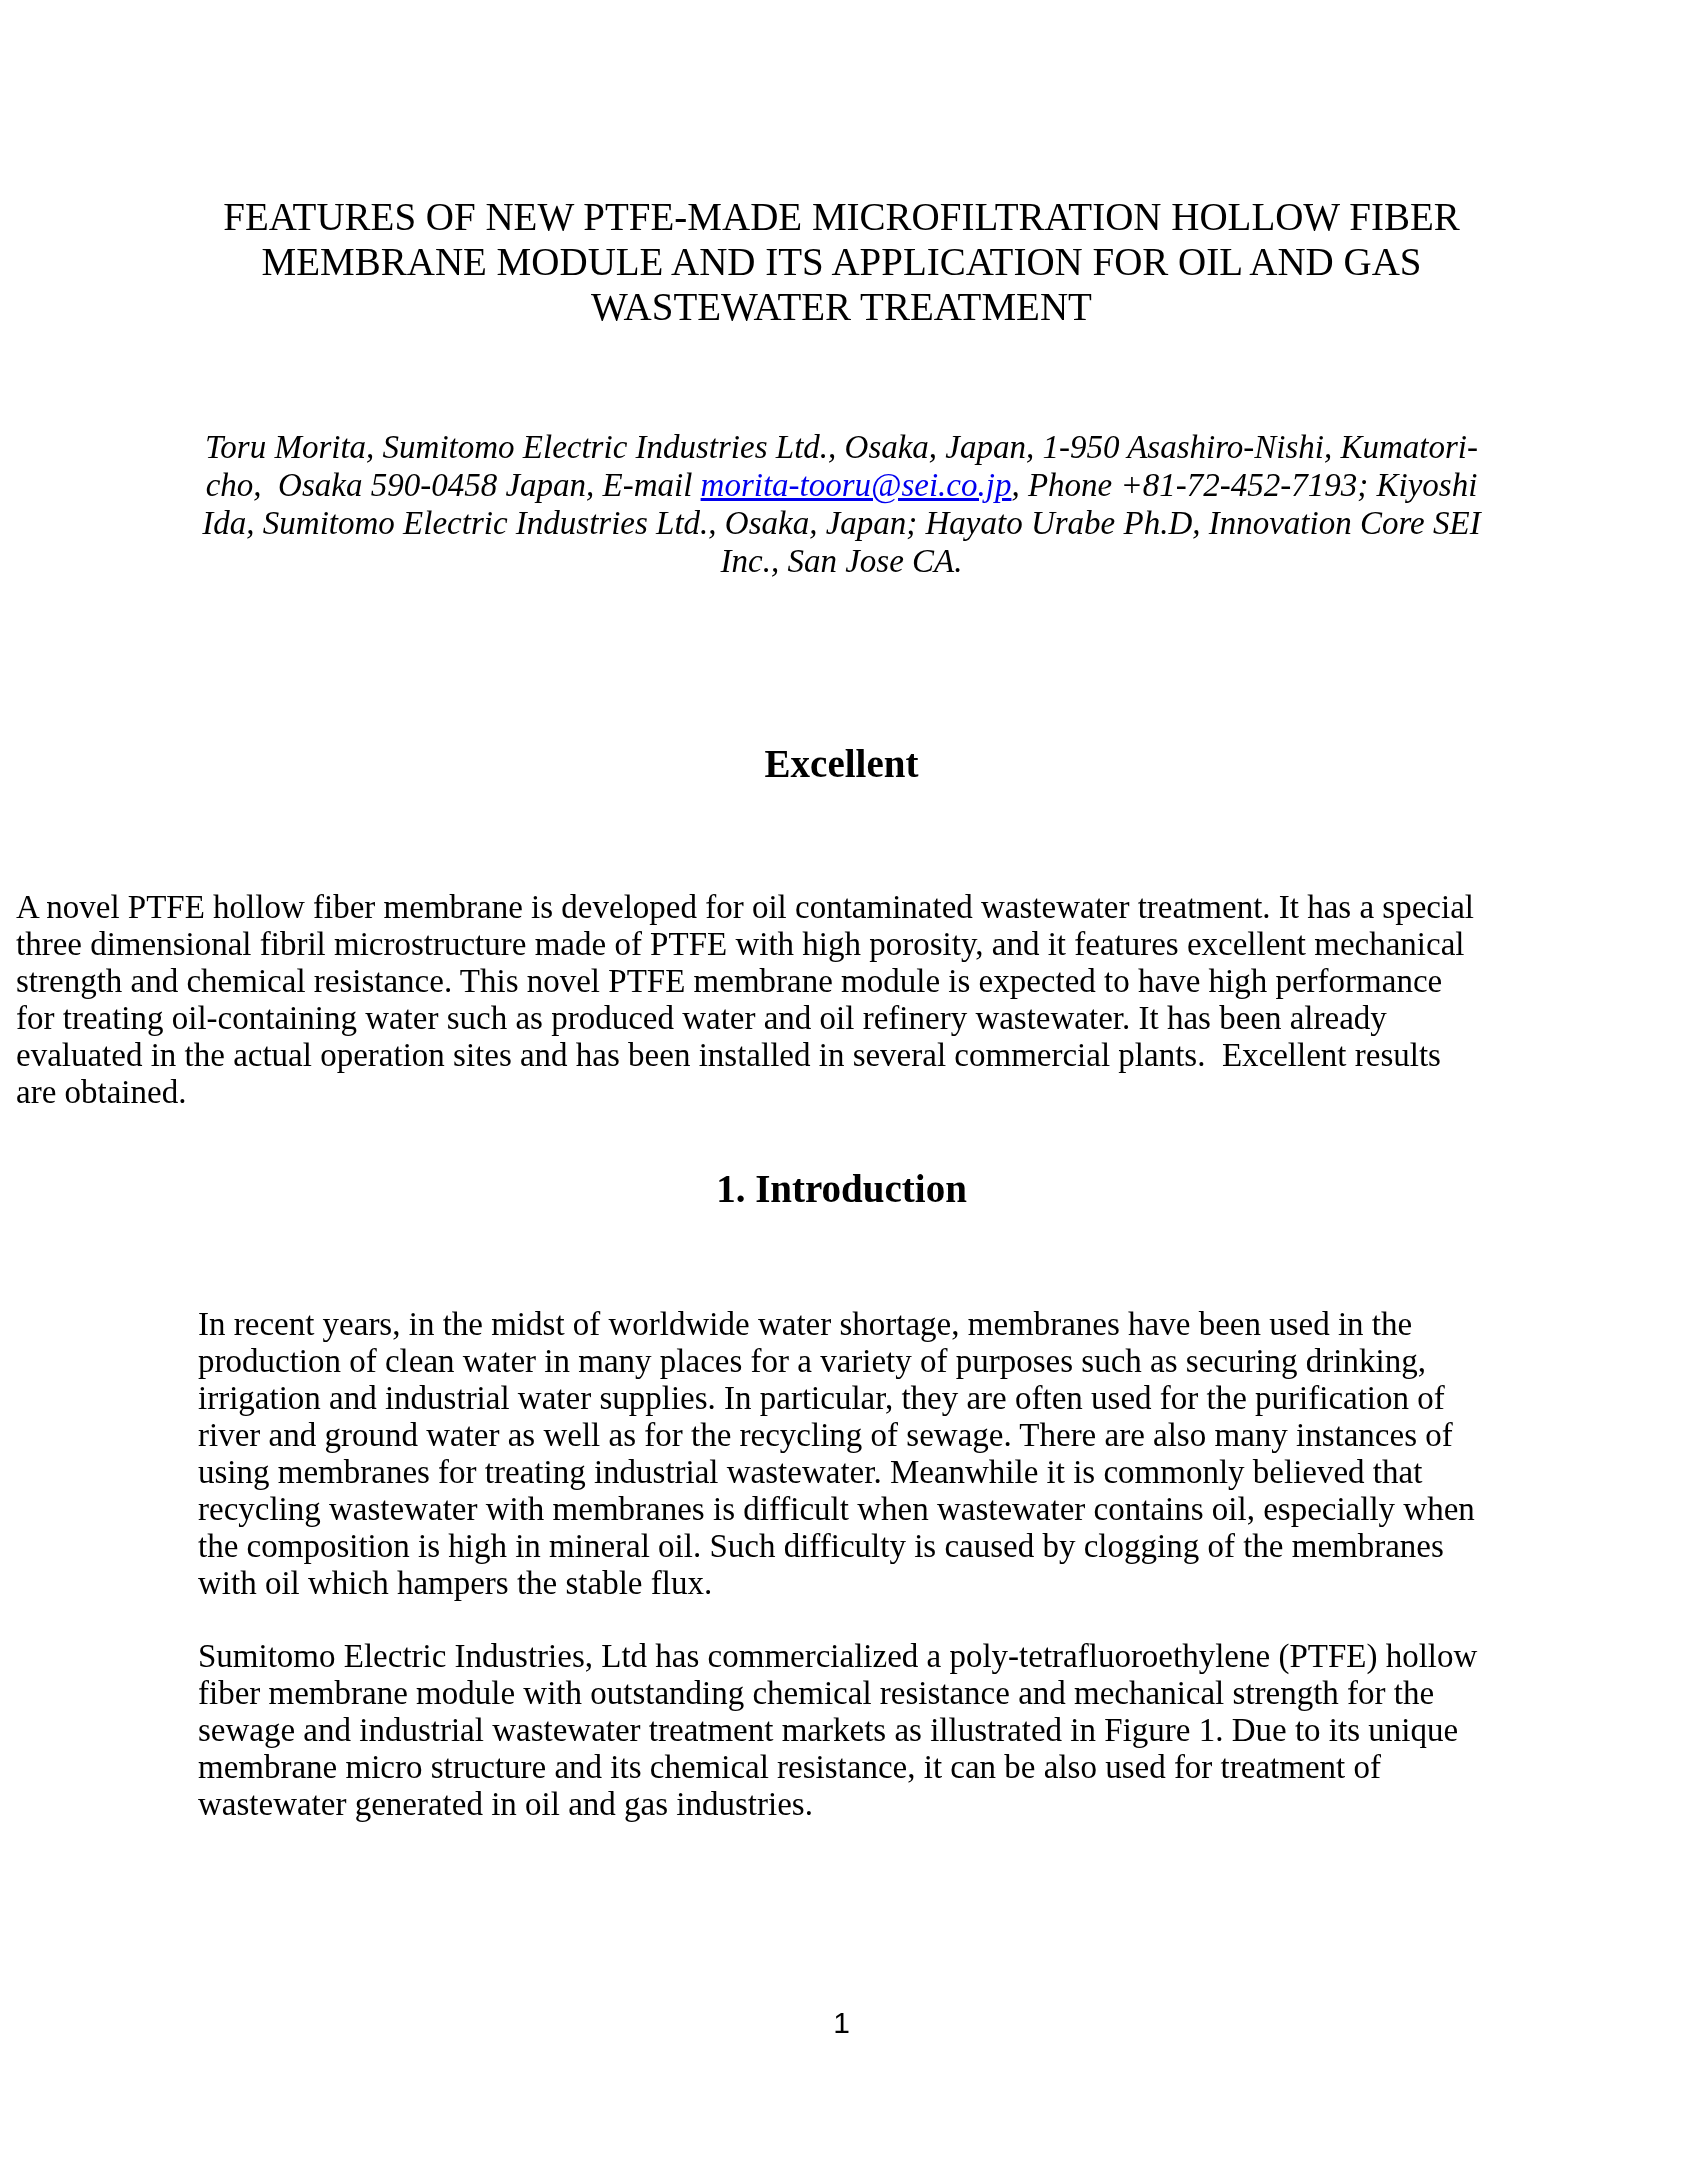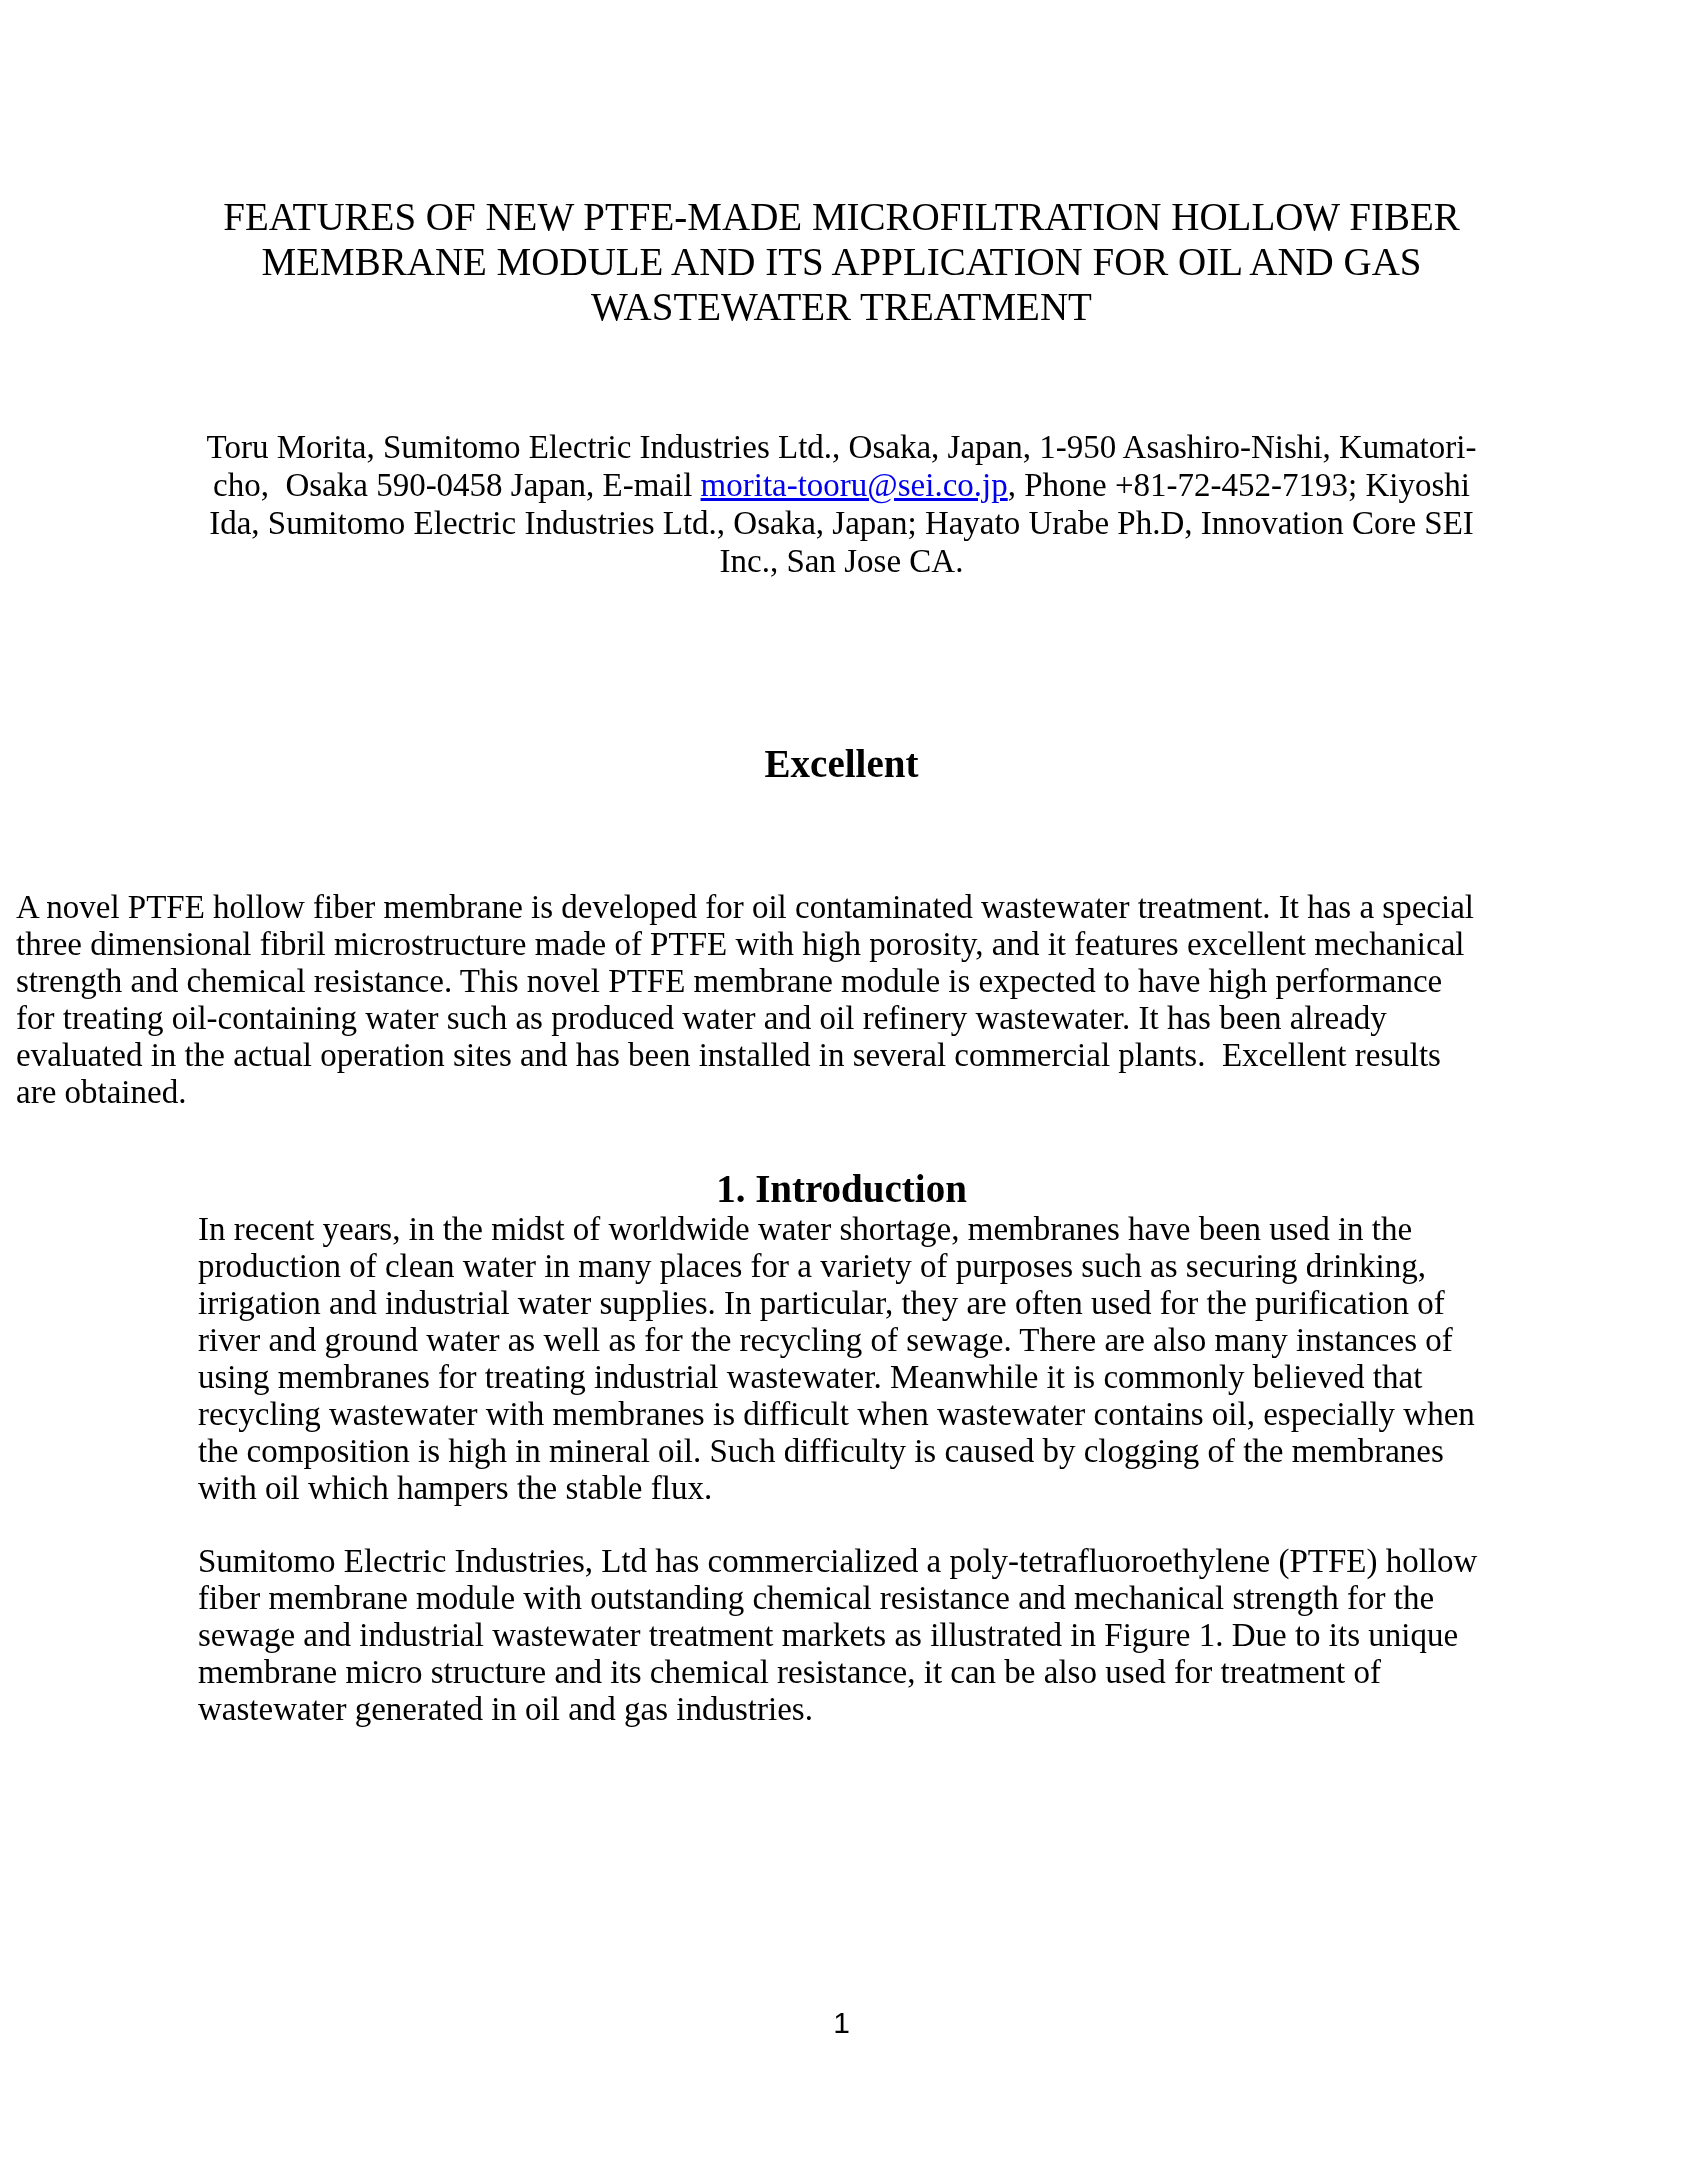--- a/index.html
+++ b/index.html
@@ -23,20 +23,21 @@
     font-size: 39px;
     line-height: 45px;
     font-weight: normal;
     text-align: center;
     white-space: pre-wrap;
   }
   .authors {
     margin: 99px 198px 0;
     font-size: 33px;
     line-height: 38px;
+    font-style: italic;
     text-align: center;
     white-space: pre-wrap;
   }
   .authors a.email {
     text-decoration: underline;
   }
   .heading {
     margin: 0 198px;
     font-size: 39px;
     line-height: 45px;
@@ -46,21 +47,21 @@
   .abstract-h { margin-top: 161px; }
   .intro-h   { margin-top: 55px; }
   .body {
     margin: 0 198px;
     font-size: 33px;
     line-height: 37px;
     text-align: left;
     white-space: pre-wrap;
   }
   .abstract-p { margin-top: 103px; margin-left: 16px; }
-  .intro-p1   { }
+  .intro-p1   { margin-top: 95px; }
   .intro-p2   { margin-top: 36px; }
   .page-number {
     position: absolute;
     top: 2006px;
     left: 0;
     width: 100%;
     text-align: center;
     font-family: "Liberation Sans", "DejaVu Sans", sans-serif;
     font-size: 30px;
     line-height: 34px;

